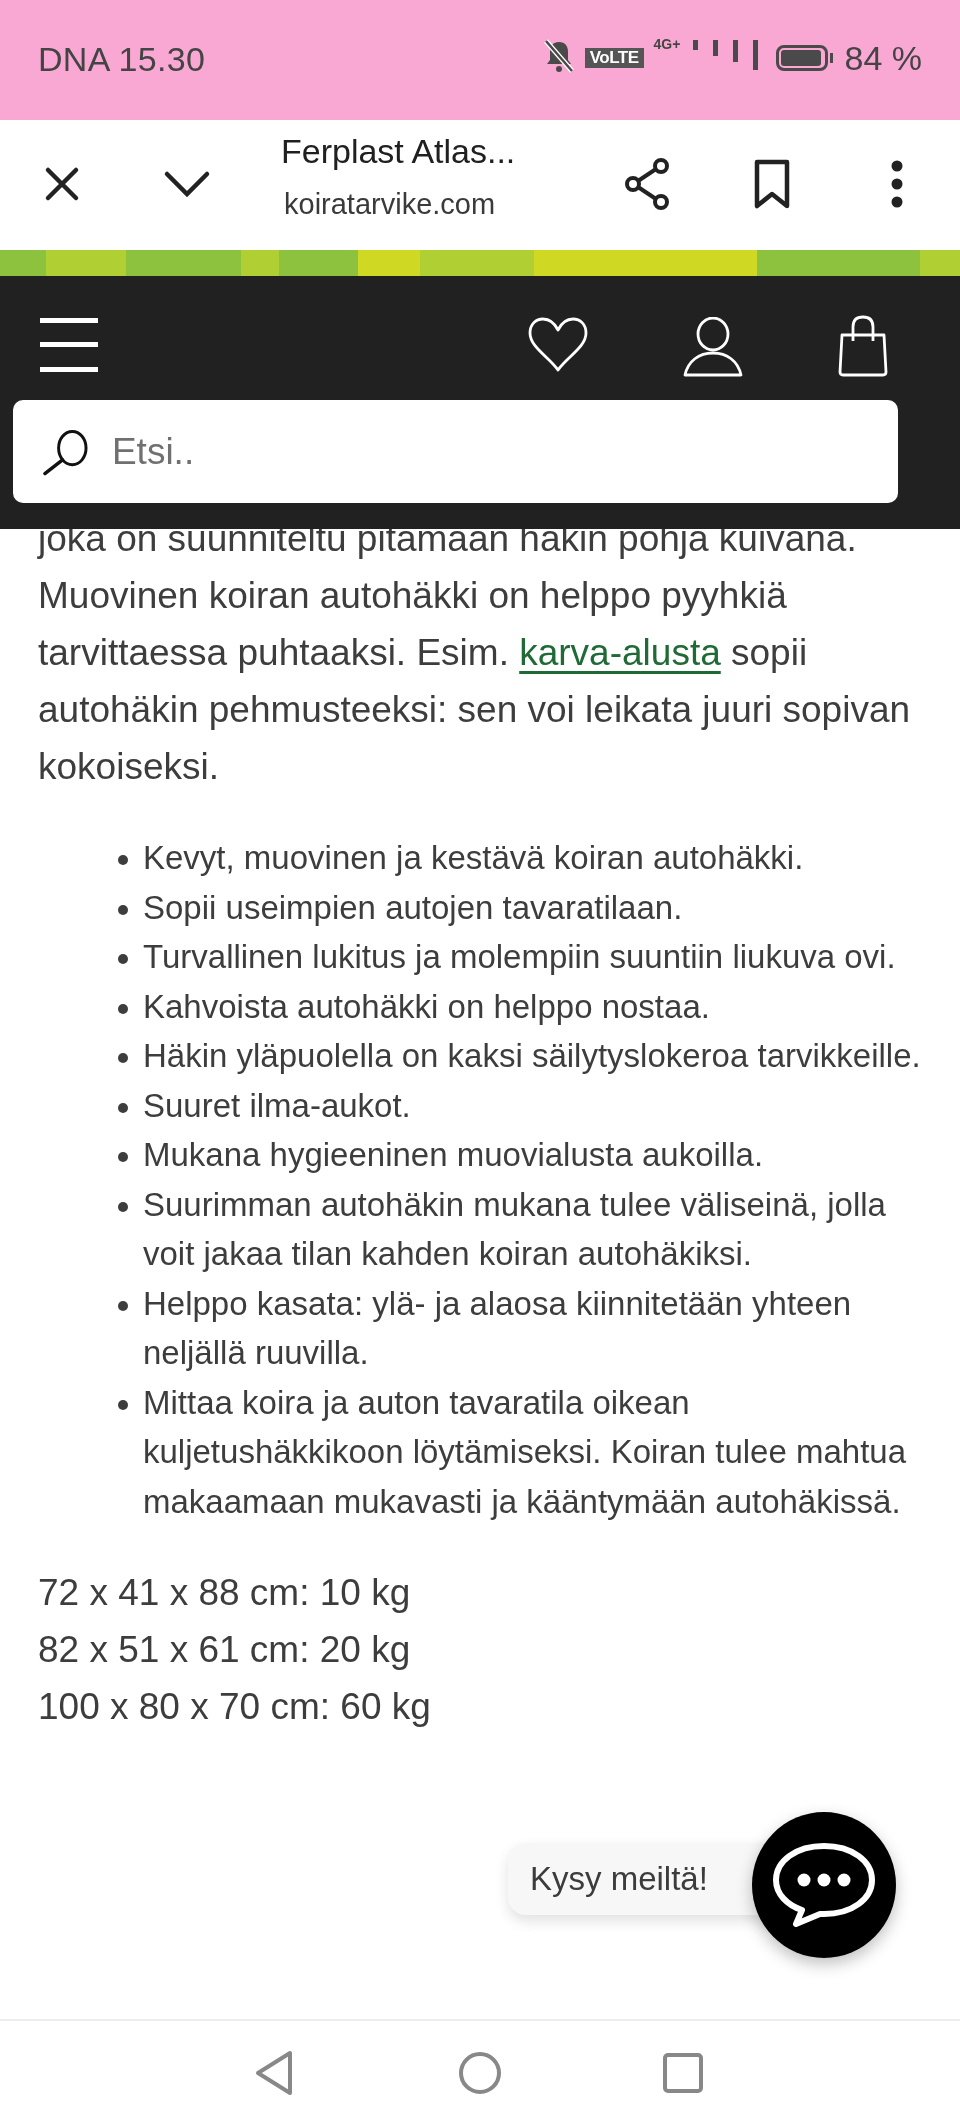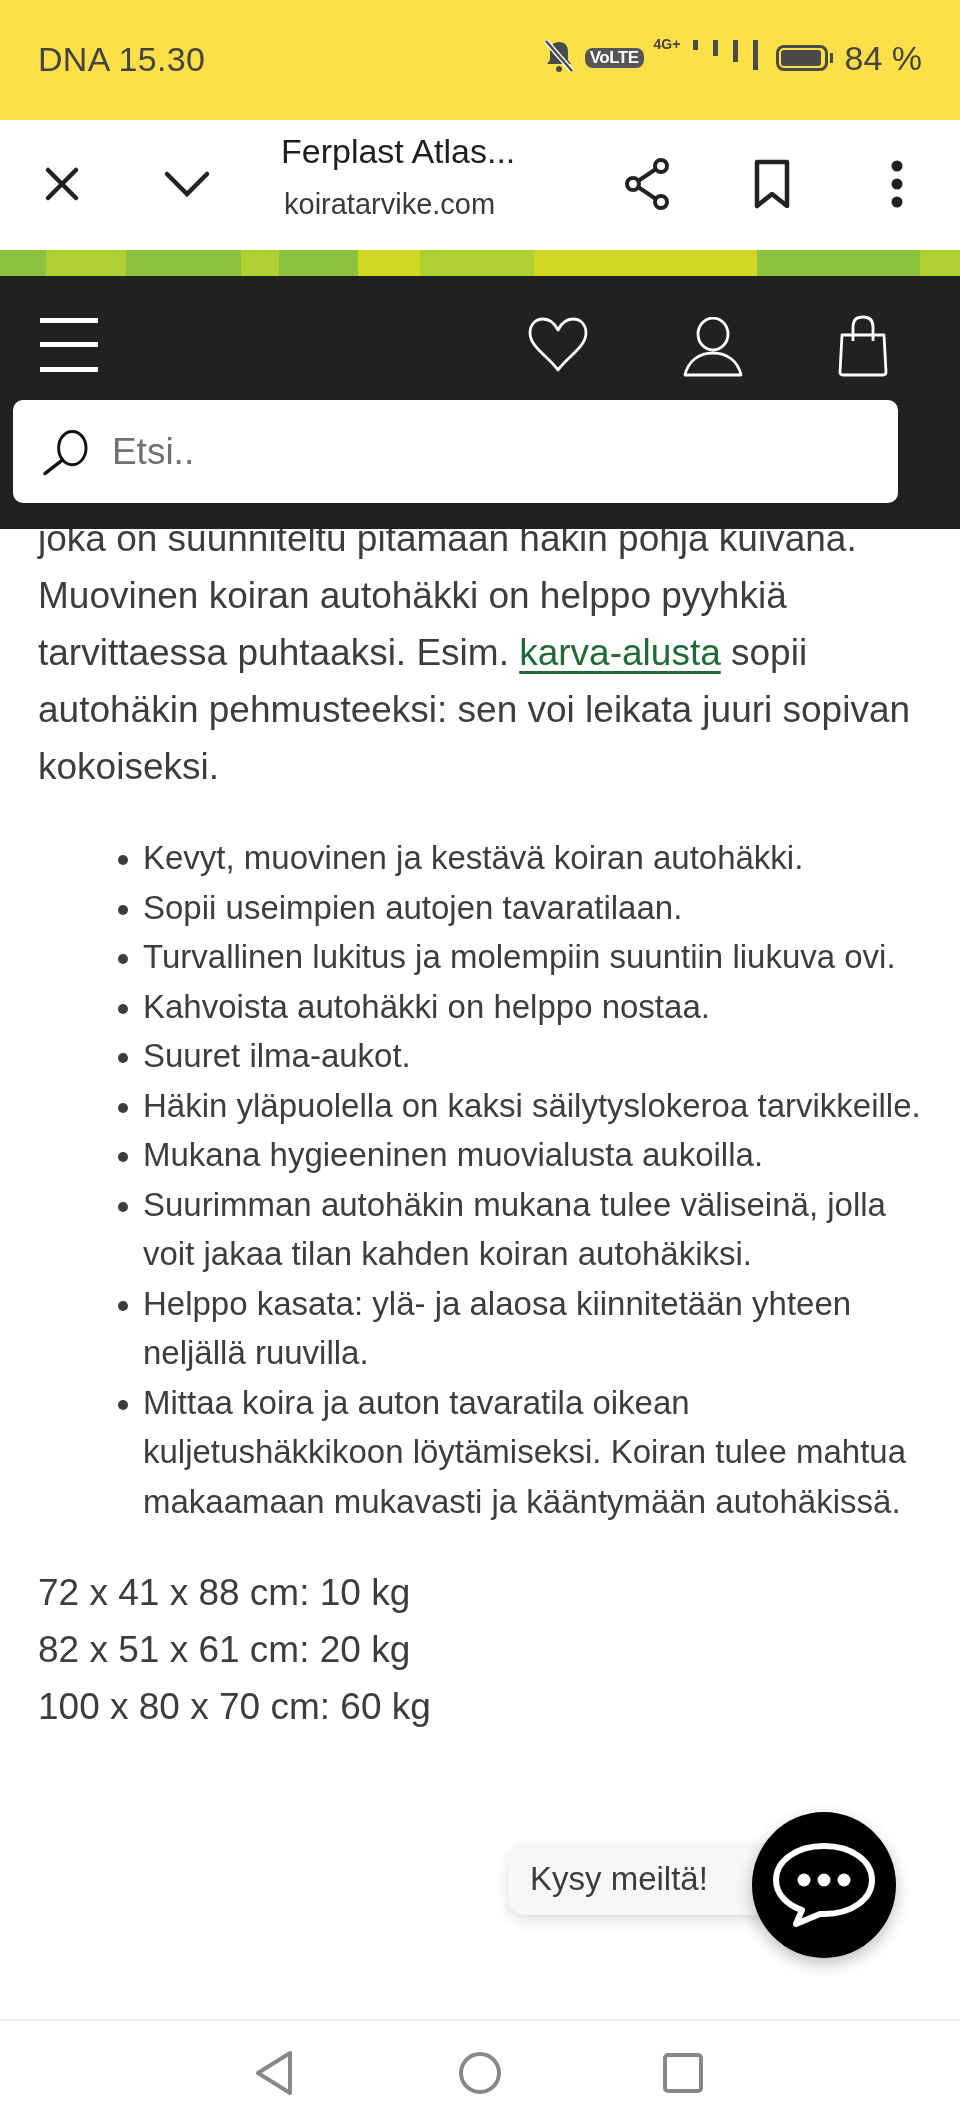--- a/index.html
+++ b/index.html
@@ -3,25 +3,25 @@
 <meta charset="utf-8">
 <style>
   html, body { margin:0; padding:0; }
   body {
     width:960px; height:2122px; position:relative; overflow:hidden;
     background:#ffffff; font-family:"Liberation Sans", sans-serif; color:#3c3c3c;
   }
   .abs { position:absolute; }
 
   
-  .statusbar { left:0; top:0; width:960px; height:120px; background:#fde047; }
+  .statusbar { left:0; top:0; width:960px; height:120px; background:#f9a8d4; }
   .sb-left { left:38px; top:40px; font-size:34px; color:#444; letter-spacing:0.3px; }
   .sb-right { right:38px; top:38px; display:flex; align-items:center; gap:10px; color:#444; }
   .sb-batt-pct { font-size:34px; color:#444; margin-left:2px; }
-  .volte { background:#555; color:#fff; font-size:17px; font-weight:bold; padding:0 5px; border-radius:8px; letter-spacing:-0.5px; }
+  .volte { background:#555; color:#fff; font-size:17px; font-weight:bold; padding:0 5px; border-radius:0; letter-spacing:-0.5px; }
 
   
   .toolbar { left:0; top:120px; width:960px; height:128px; background:#fff; }
   .tb-icon { position:absolute; top:32px; width:64px; height:64px; display:flex; align-items:center; justify-content:center; }
   .tb-title { left:281px; top:12px; font-size:34px; color:#202020; white-space:nowrap; }
   .tb-url { left:284px; top:68px; font-size:29px; color:#3a3a3a; white-space:nowrap; }
 
   
   .stripe { left:0; top:250px; width:960px; height:26px; display:flex; }
   .stripe div { height:100%; }
@@ -171,22 +171,22 @@
 <div class="abs content" style="z-index:-1;">
   <p class="para">
     <span>joka on suunniteltu pitämään häkin pohja</span><span> kuivana. Muovinen koiran autohäkki on helppo pyyhkiä tarvittaessa puhtaaksi. Esim. </span><a href="#">karva-alusta</a><span> sopii autohäkin pehmusteeksi: sen voi leikata juuri sopivan kokoiseksi.</span>
   </p>
 
   <ul class="features">
     <li>Kevyt, muovinen ja kestävä koiran autohäkki.</li>
     <li>Sopii useimpien autojen tavaratilaan.</li>
     <li>Turvallinen lukitus ja molempiin suuntiin liukuva ovi.</li>
     <li>Kahvoista autohäkki on helppo nostaa.</li>
+    <li>Häkin yläpuolella on kaksi säilytyslokeroa tarvikkeille.</li>
     <li>Suuret ilma-aukot.</li>
-    <li>Häkin yläpuolella on kaksi säilytyslokeroa tarvikkeille.</li>
     <li>Mukana hygieeninen muovialusta aukoilla.</li>
     <li>Suurimman autohäkin mukana tulee väliseinä, jolla voit jakaa tilan kahden koiran autohäkiksi.</li>
     <li>Helppo kasata: ylä- ja alaosa kiinnitetään yhteen neljällä ruuvilla.</li>
     <li>Mittaa koira ja auton tavaratila oikean kuljetushäkkikoon löytämiseksi. Koiran tulee mahtua makaamaan mukavasti ja kääntymään autohäkissä.</li>
   </ul>
 
   <div class="weights">
     <div>72 x 41 x 88 cm: 10 kg</div>
     <div>82 x 51 x 61 cm: 20 kg</div>
     <div>100 x 80 x 70 cm: 60 kg</div>

